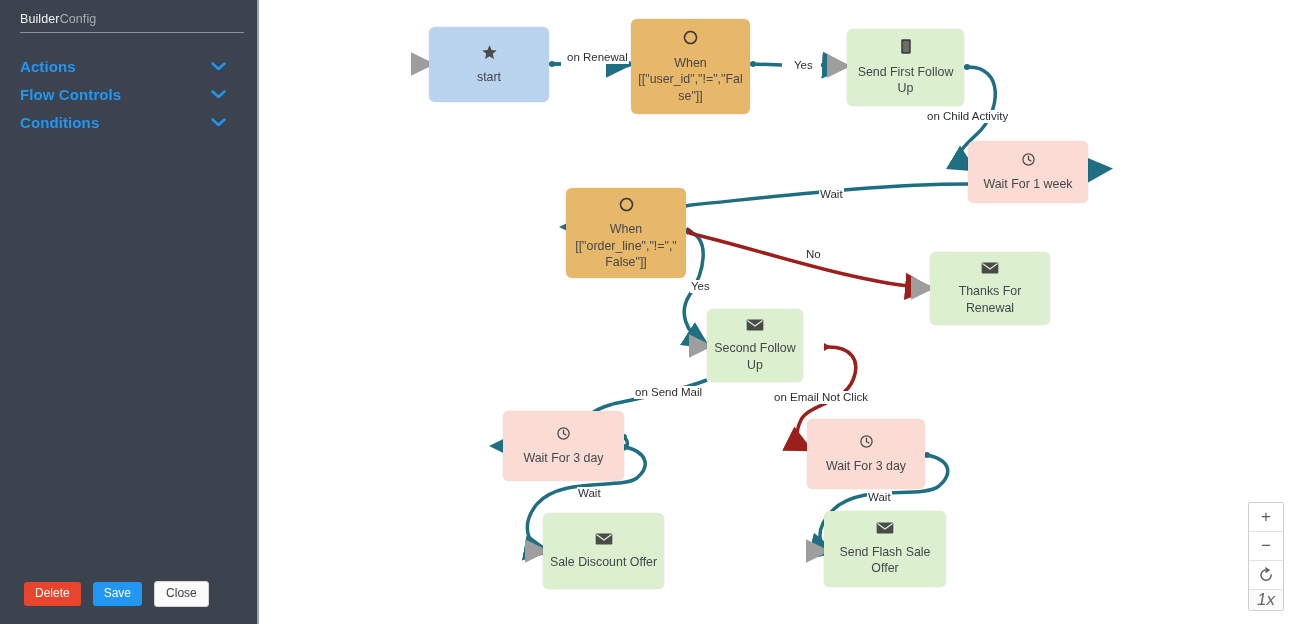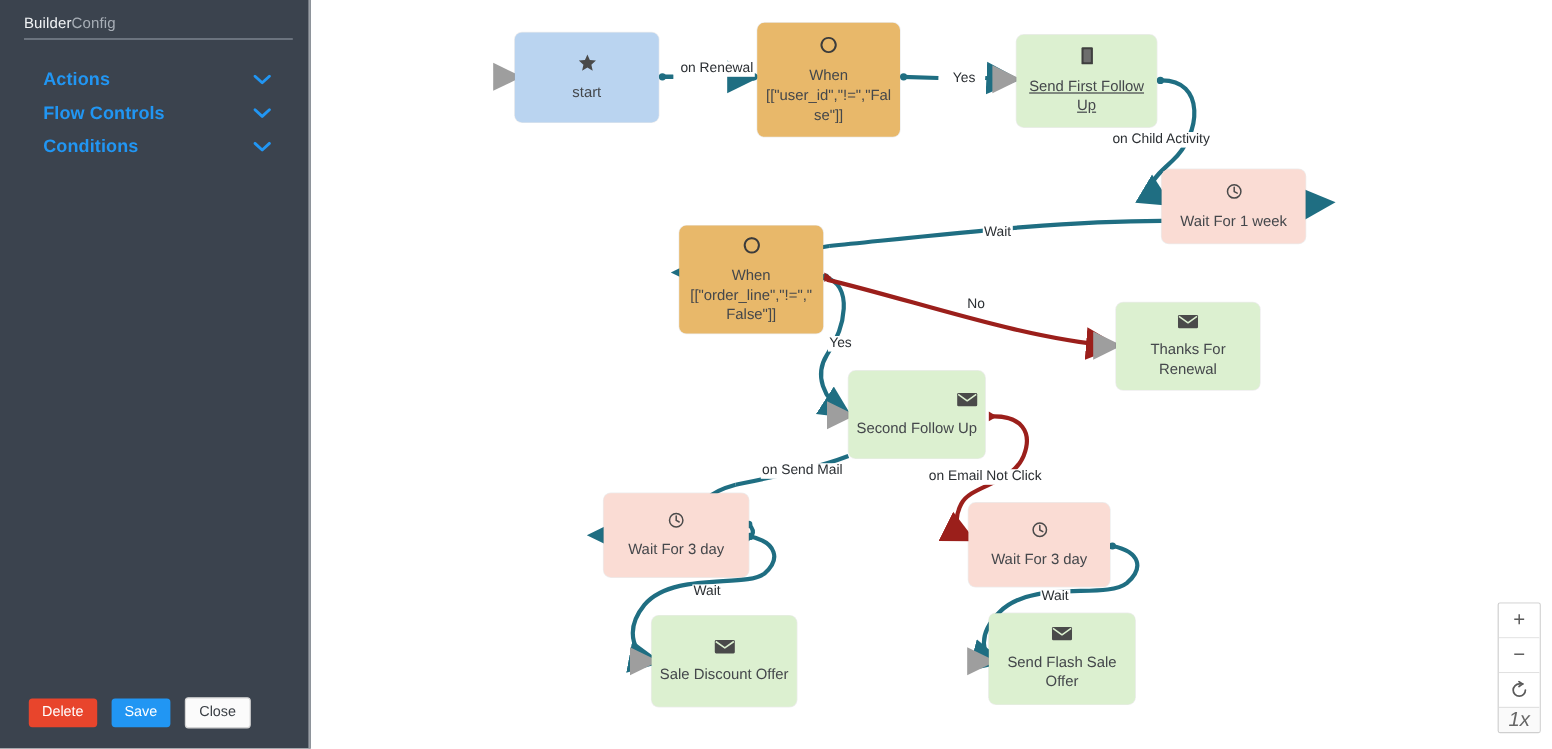--- a/index.html
+++ b/index.html
@@ -47,21 +47,20 @@
     display: flex;
     align-items: center;
     justify-content: space-between;
     cursor: pointer;
   }
   .section-label {
     color: #2196f3;
     font-size: 15px;
     font-weight: bold;
     letter-spacing: .1px;
-    margin-left: 16px;
   }
   .chev {
     width: 15px; height: 9px;
     position: relative;
   }
   .chev svg { display: block; }
 
   #sec-actions { top: 55px; }
   #sec-flow    { top: 83px; }
   #sec-cond    { top: 111px; }
@@ -300,21 +299,21 @@
             </svg></span>
           <span class="nlabel">start</span>
         </div>
         <div class="node cond" style="left: 370px; top: 19px; width: 119px; height: 95px;">
           <span class="node-icon"><svg width="17" height="17" viewBox="0 0 20 20">
               <path d="M10 3 A7 7 0 1 0 10.01 3" stroke="#3b3b3b" stroke-width="1.9" fill="none" stroke-linecap="round"></path>
             </svg></span>
           <span class="nlabel">When
 [["user_id","!=","False"]]</span>
         </div>
-        <div class="node mail" style="left: 586px; top: 29px; width: 117px; height: 77px; text-decoration: underline;">
+        <div class="node mail" style="left: 586px; top: 29px; width: 117px; height: 77px;">
           <span class="node-icon"><svg width="14" height="17" viewBox="0 0 16 20">
               <rect x="2.4" y="1.6" width="11.2" height="16.8" rx="1.2" fill="#3f3f3f"></rect>
               <rect x="4.4" y="3.6" width="7.2" height="12.8" rx="0.8" fill="#6d6d6d"></rect>
             </svg></span>
           <span class="nlabel">Send First Follow Up</span>
         </div>
         <div class="node wait" style="left: 707px; top: 141px; width: 120px; height: 62px;">
           <span class="node-icon"><svg width="15" height="15" viewBox="0 0 18 18">
               <circle cx="9" cy="9" r="6.7" stroke="#4a4a4a" stroke-width="1.5" fill="none"></circle>
               <path d="M9 4.8 L9 9.2 L12 10.8" stroke="#4a4a4a" stroke-width="1.5" fill="none" stroke-linecap="round" stroke-linejoin="round"></path>
@@ -328,21 +327,21 @@
           <span class="nlabel">When
 [["order_line","!=","False"]]</span>
         </div>
         <div class="node mail" style="left: 669px; top: 252px; width: 120px; height: 73px;">
           <span class="node-icon"><svg width="18" height="14" viewBox="0 0 22 16">
               <rect x="0.8" y="1.2" width="20.4" height="13.6" rx="1.4" fill="#4a4a4a"></rect>
               <path d="M1.8 2.6 L11 9.2 L20.2 2.6" stroke="#dcf0d0" stroke-width="1.6" fill="none" stroke-linejoin="round"></path>
             </svg></span>
           <span class="nlabel">Thanks For Renewal</span>
         </div>
-        <div class="node mail" style="left: 446px; top: 309px; width: 114px; height: 73px; align-items: flex-end;">
+        <div class="node mail" style="left: 446px; top: 309px; width: 96px; height: 73px;">
           <span class="node-icon"><svg width="18" height="14" viewBox="0 0 22 16">
               <rect x="0.8" y="1.2" width="20.4" height="13.6" rx="1.4" fill="#4a4a4a"></rect>
               <path d="M1.8 2.6 L11 9.2 L20.2 2.6" stroke="#dcf0d0" stroke-width="1.6" fill="none" stroke-linejoin="round"></path>
             </svg></span>
           <span class="nlabel">Second Follow Up</span>
         </div>
         <div class="node wait" style="left: 242px; top: 411px; width: 121px; height: 70px;">
           <span class="node-icon"><svg width="15" height="15" viewBox="0 0 18 18">
               <circle cx="9" cy="9" r="6.7" stroke="#4a4a4a" stroke-width="1.5" fill="none"></circle>
               <path d="M9 4.8 L9 9.2 L12 10.8" stroke="#4a4a4a" stroke-width="1.5" fill="none" stroke-linecap="round" stroke-linejoin="round"></path>

